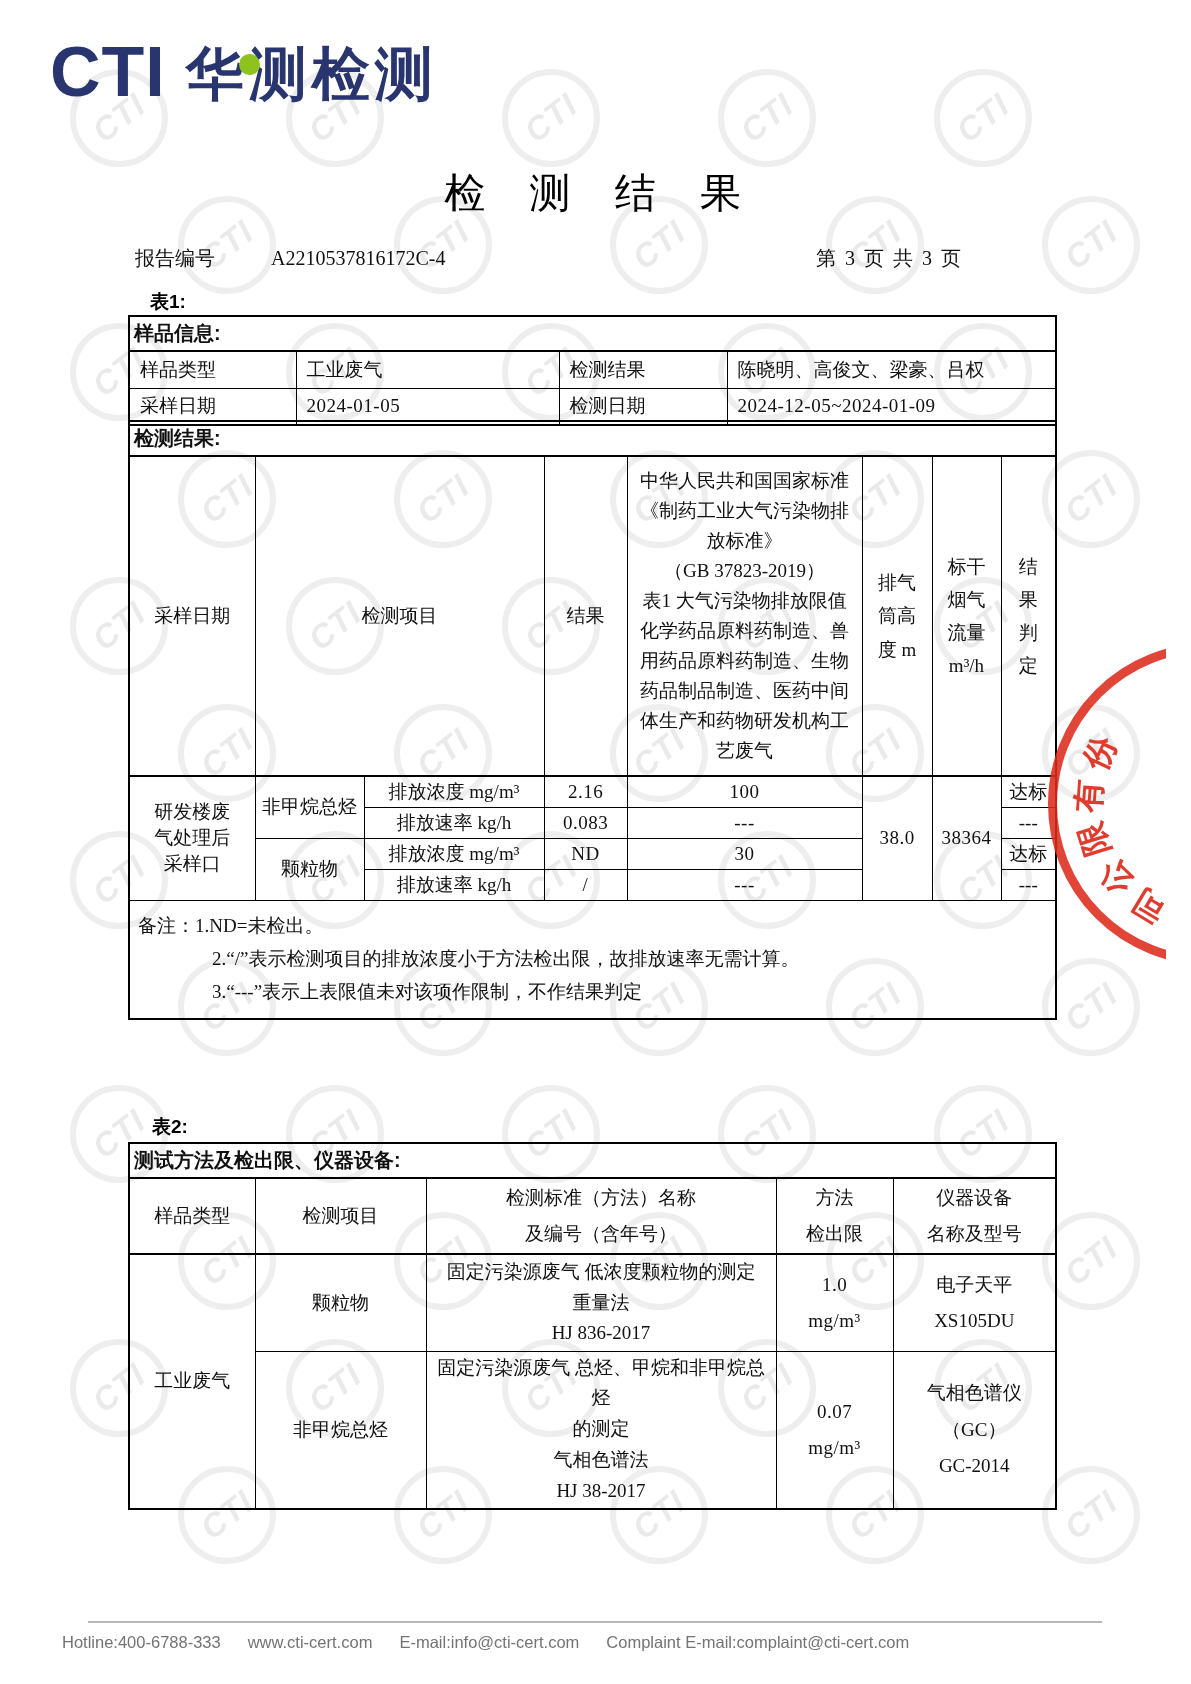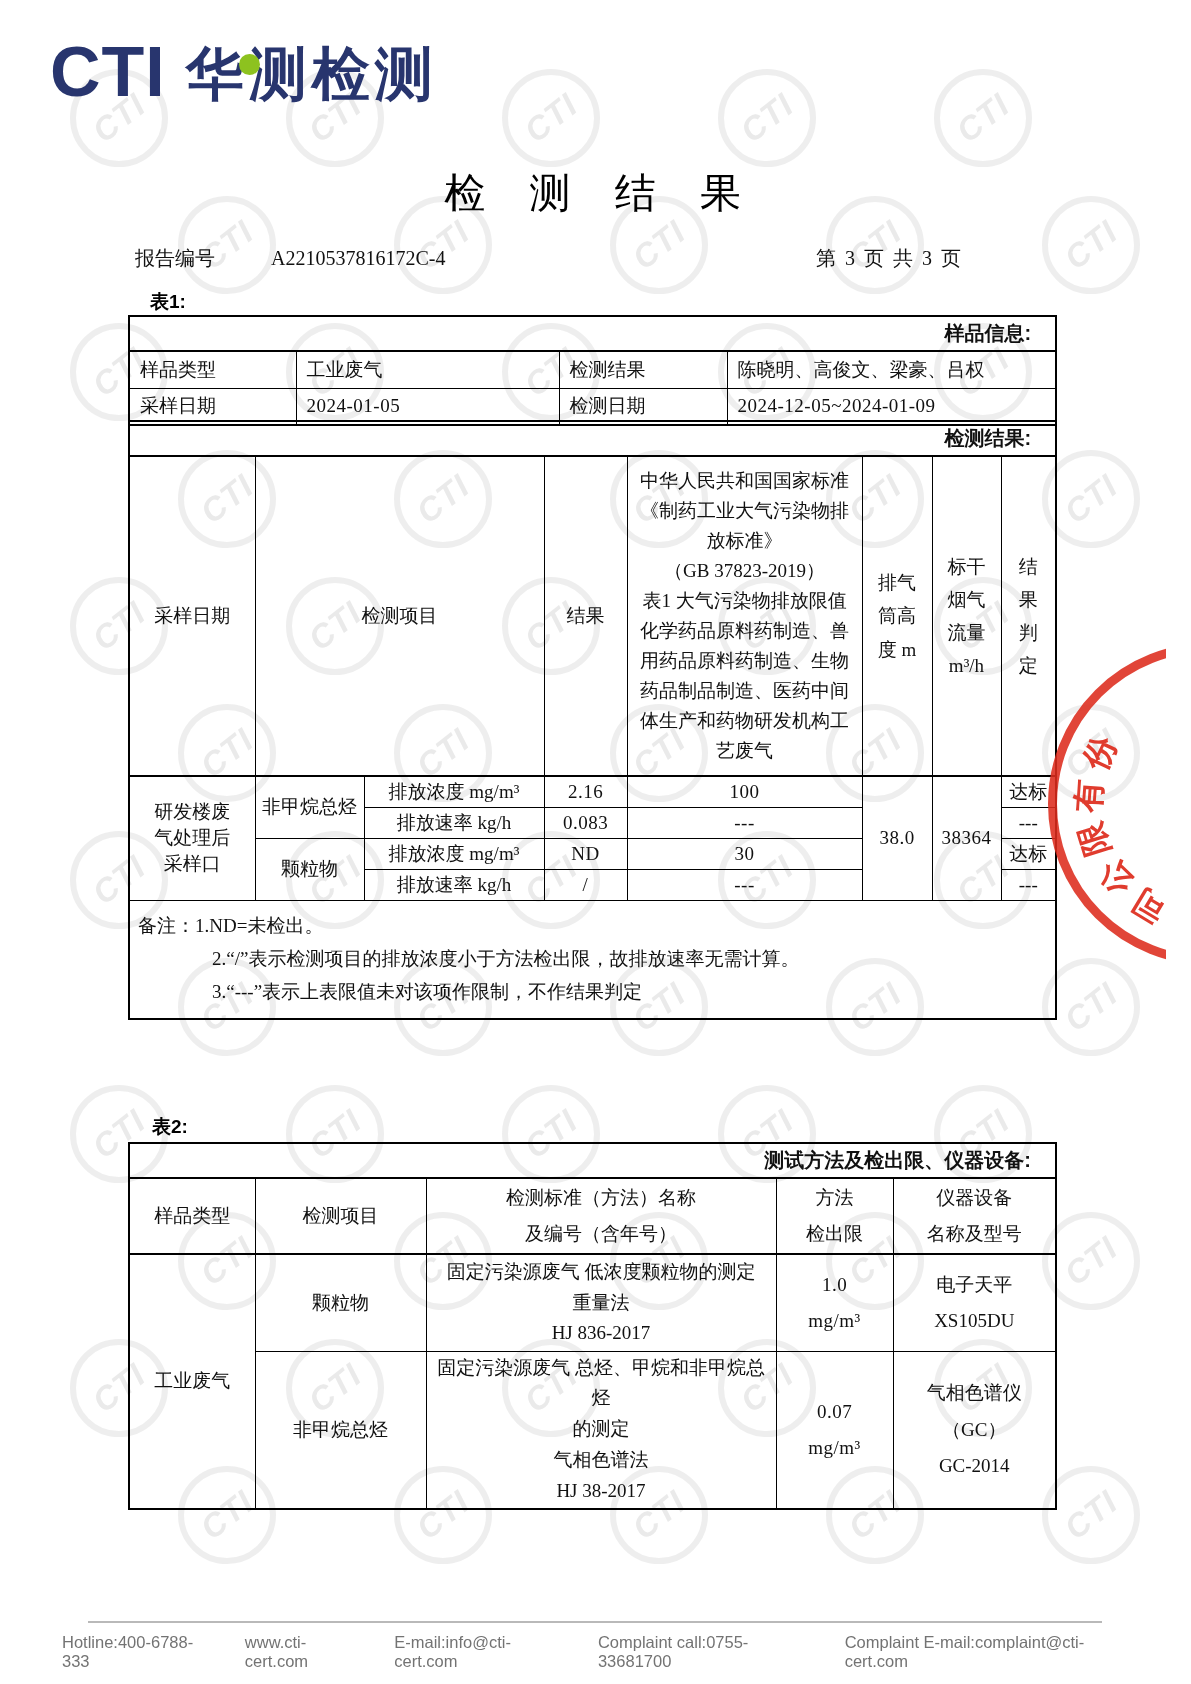--- a/index.html
+++ b/index.html
@@ -33,21 +33,21 @@
   .t1-caption{left:150px;top:289px;}
   .t2-caption{left:152px;top:1114px;}
   
   table{border-collapse:collapse;table-layout:fixed;background:transparent;}
   .doc-table{position:absolute;left:128px;width:927px;border:2px solid #000;}
   .t1a{top:315px;}
   .t1b{top:420px;}
   .t2{top:1142px;}
   td{border:1px solid #000;font-size:19px;padding:1px 4px;text-align:center;vertical-align:middle;overflow:hidden;}
   tr.section td{font-family:"Liberation Sans","DejaVu Sans",sans-serif;font-weight:bold;font-size:20px;
-      text-align:right;padding:3px 24px;border-top:2px solid #000;border-bottom:2px solid #000;height:26px;}
+      text-align:left;padding:3px 4px;border-top:2px solid #000;border-bottom:2px solid #000;height:26px;}
   .left{text-align:left;padding-left:10px;}
   .ml{white-space:pre-line;}
   .hdr-tall{height:316px;}
   .std-cell{line-height:1.58;padding:4px 6px;}
   .vhead{line-height:1.75;}
   tr.thickb td{border-bottom:2px solid #000;}
   .num{letter-spacing:0.5px;}
   .remarks-cell{text-align:left;padding:8px 6px 10px 8px;line-height:1.75;font-size:19px;}
   .remark-indent{padding-left:74px;}
   
@@ -424,21 +424,20 @@
       </tr>
     </tbody>
       </table>
 
 
     <div class="footer-line"></div>
     <div class="footer">
       <span>Hotline:400-6788-333</span>
       <span>www.cti-cert.com</span>
       <span>E-mail:info@cti-cert.com</span>
-      <span>Complaint call:0755-33681700</span>
       <span>Complaint E-mail:complaint@cti-cert.com</span>
     </div>
 
     <div class="seal-clip">
       <div class="seal-ring"></div>
       <span class="seal-char sc0">份</span>
       <span class="seal-char sc1">有</span>
       <span class="seal-char sc2">限</span>
       <span class="seal-char sc3">公</span>
       <span class="seal-char sc4">司</span>

